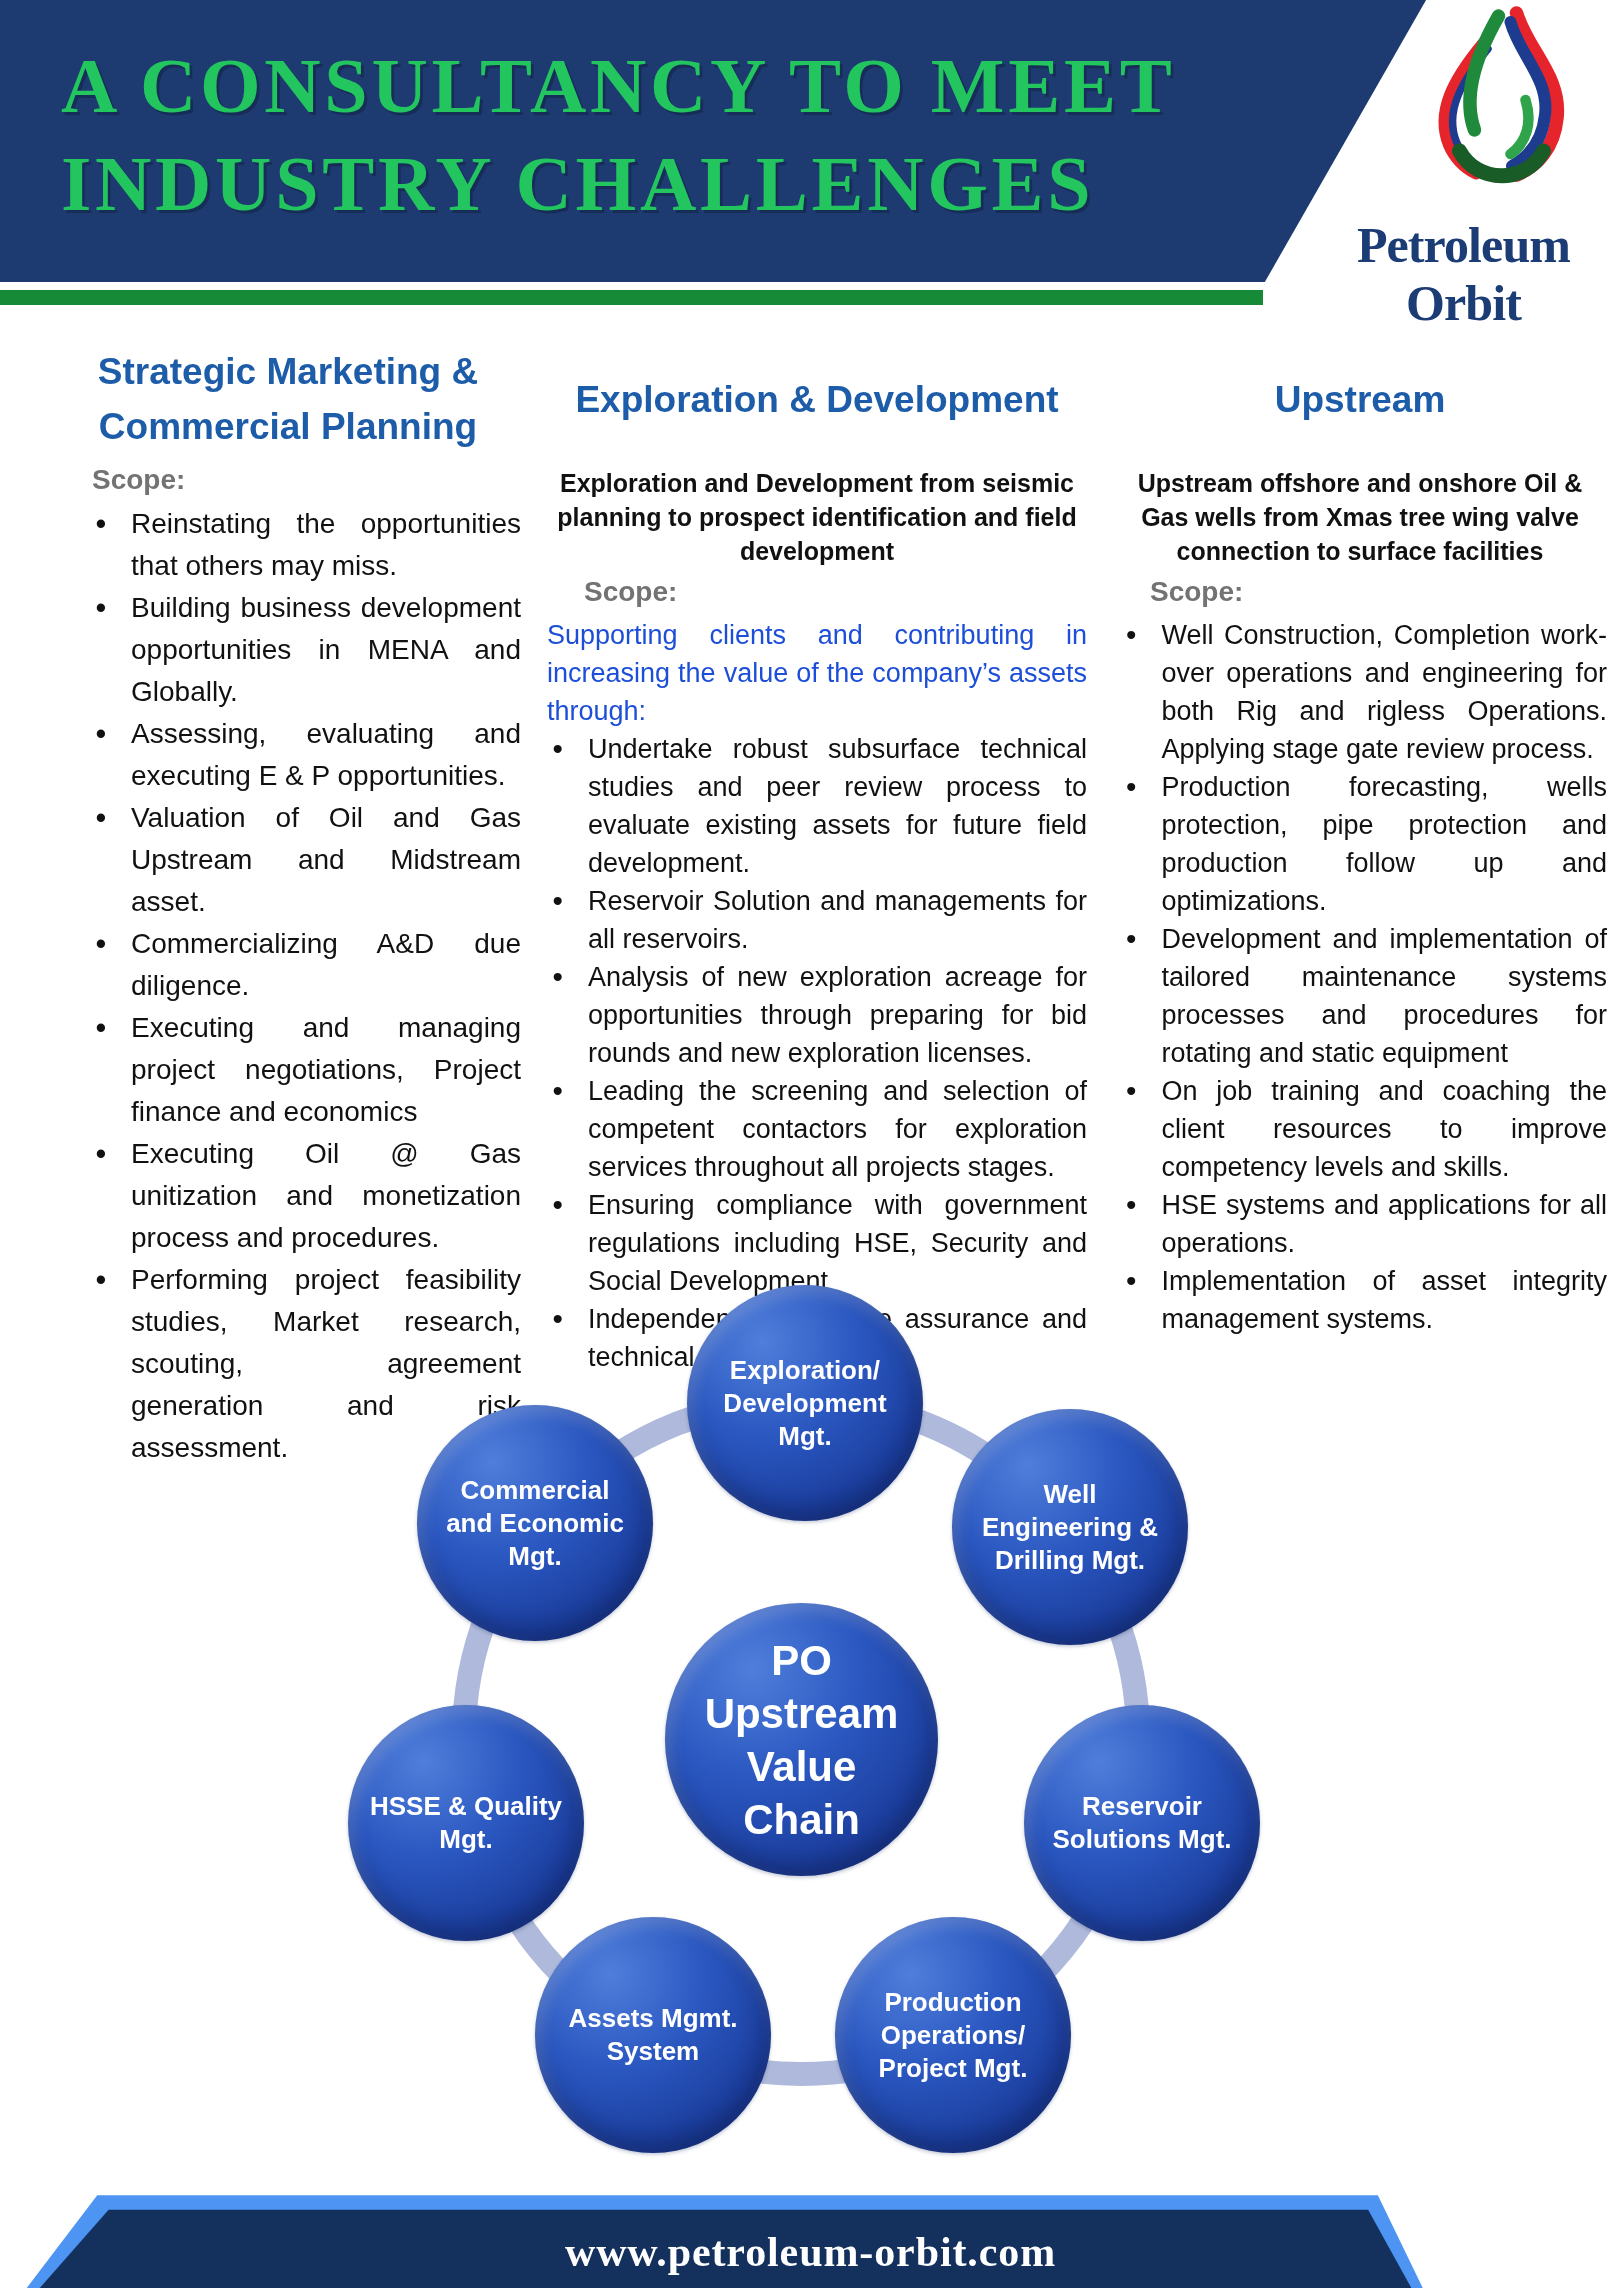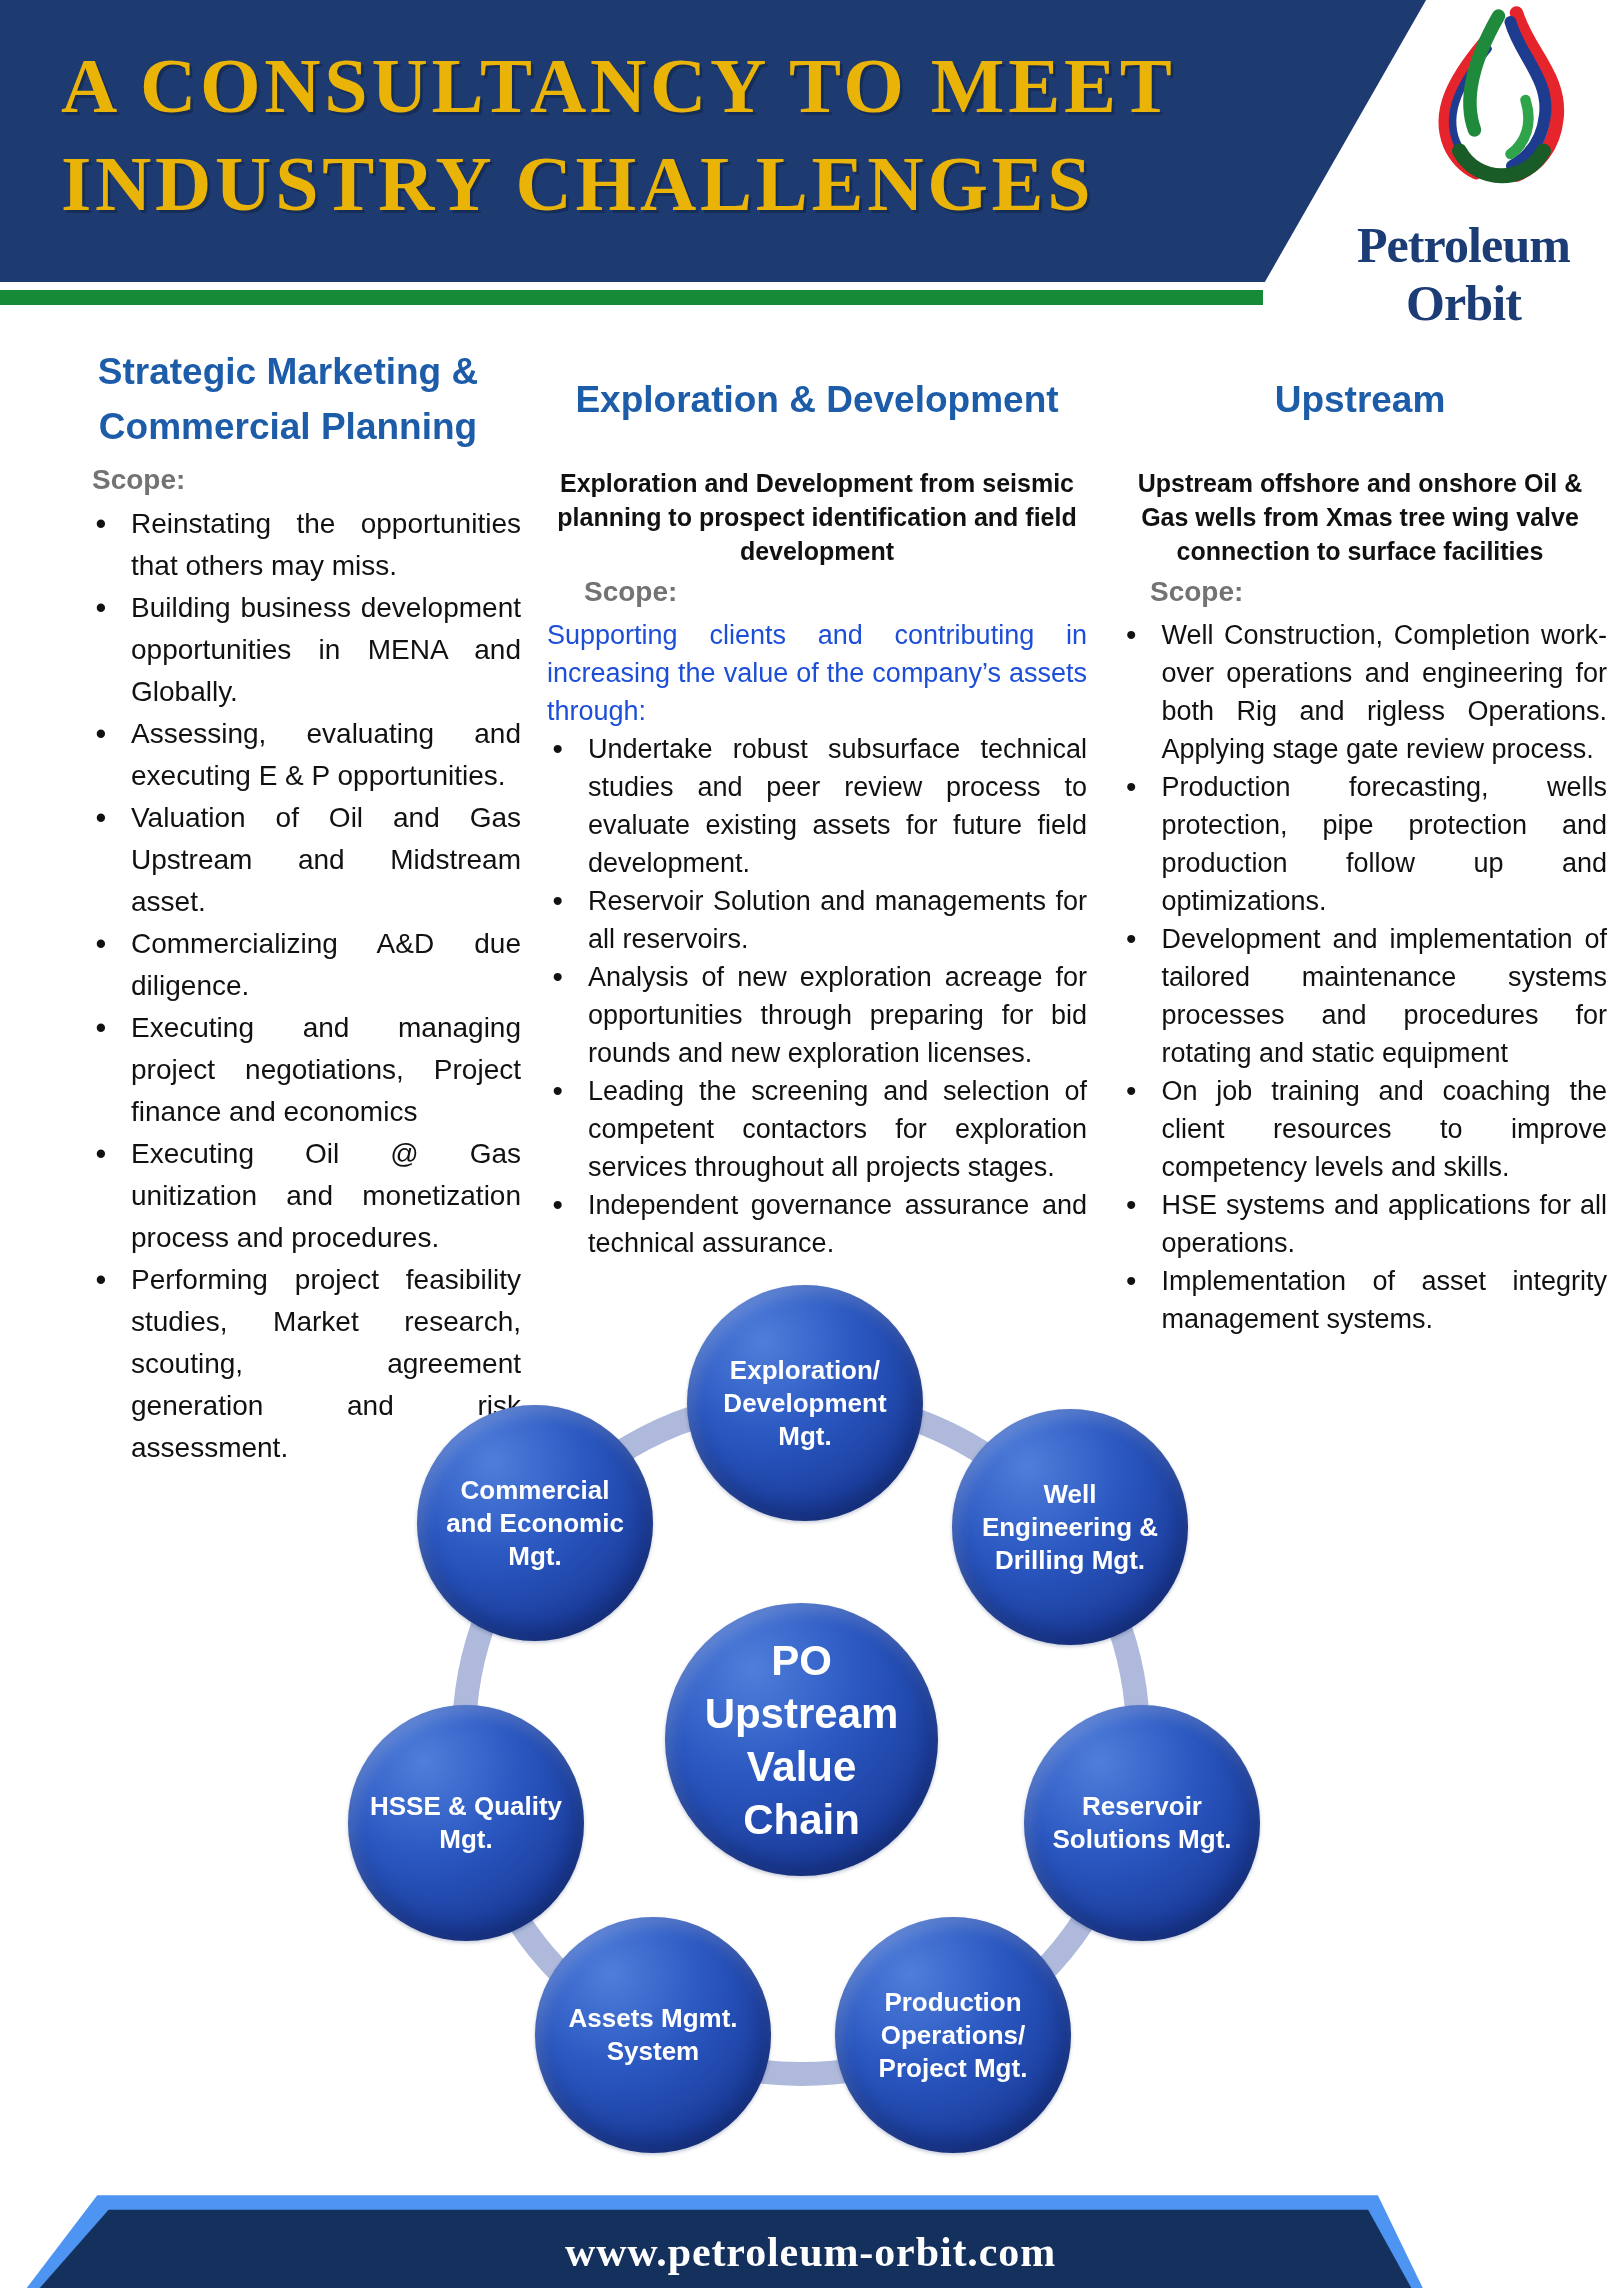--- a/index.html
+++ b/index.html
@@ -1,21 +1,21 @@
 <!DOCTYPE html>
 <html style="font-size:14.8px"><head>
 <meta charset="utf-8">
 <style>
   html,body{margin:0;padding:0;background:#ffffff;}
   .page{position:relative;width:1621px;height:2289px;background:#ffffff;overflow:hidden;
         font-family:"Liberation Sans",sans-serif;}
 
   
   .header{position:absolute;left:0;top:0;width:1621px;height:282px;background:#1d3a71;}
-  .header-title{position:absolute;left:61px;top:37px;color:#eab308;
+  .header-title{position:absolute;left:61px;top:37px;color:#22c55e;
         font-family:"Liberation Serif",serif;font-weight:bold;font-size:78px;line-height:98px;
         letter-spacing:3.7px;white-space:pre-line;text-shadow:2.8px 2.8px 0 rgba(0,0,0,.22);}
   .header-corner{position:absolute;left:1200px;top:0;width:421px;height:282px;background:#ffffff;
         -webkit-clip-path:polygon(53.7% 0,100% 0,100% 100%,15.4% 100%);
         clip-path:polygon(53.7% 0,100% 0,100% 100%,15.4% 100%);}
   .green-line{position:absolute;left:0;top:290px;width:1263px;height:14.8px;background:#178a38;}
   .logo{position:absolute;left:1392px;top:3.7px;width:207px;height:210px;}
   .brand{position:absolute;left:1311px;top:216px;width:305px;text-align:center;
         font-family:"Liberation Serif",serif;font-weight:bold;font-size:50px;color:#1b3c74;
         letter-spacing:-0.9px;text-shadow:0 0 3.7px #ffffff,1.8px 1.8px 0 rgba(255,255,255,.9);}
@@ -109,20 +109,21 @@
     <div class="col col2">
       <div class="col-heading">Exploration &amp; Development</div>
       <div class="col-subtitle">Exploration and Development from seismic planning to prospect identification and field development</div>
       <div class="scope">Scope:</div>
       <p class="intro">Supporting clients and contributing in increasing the value of the company’s assets through:</p>
       <ul class="bullets">
         <li>Undertake robust subsurface technical studies and peer review process to evaluate existing assets for future field development.</li>
         <li>Reservoir Solution and managements for all reservoirs.</li>
         <li>Analysis of new exploration acreage for opportunities through preparing for bid rounds and new exploration licenses.</li>
         <li>Leading the screening and selection of competent contactors for exploration services throughout all projects stages.</li>
+        <li>Ensuring compliance with government regulations including HSE, Security and Social Development</li>
         <li>Independent governance assurance and technical assurance.</li>
       </ul>
     </div>
 
     <div class="col col3">
       <div class="col-heading">Upstream</div>
       <div class="col-subtitle">Upstream offshore and onshore Oil &amp; Gas wells from Xmas tree wing valve connection to surface facilities</div>
       <div class="scope">Scope:</div>
       <ul class="bullets">
         <li>Well Construction, Completion work-over operations and engineering for both Rig and rigless Operations. Applying stage gate review process.</li>

